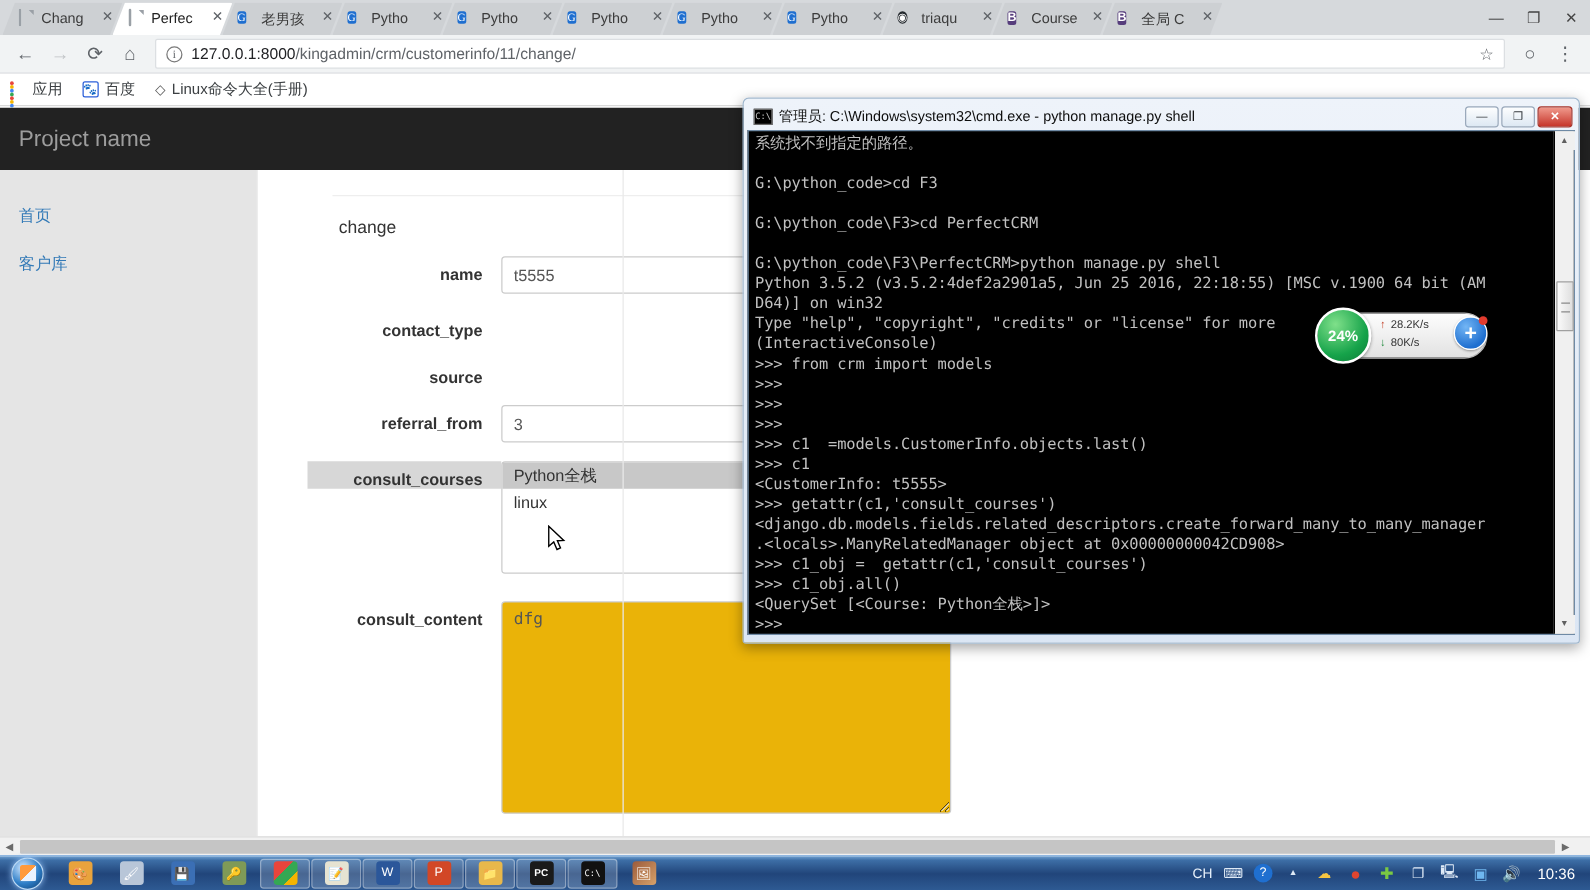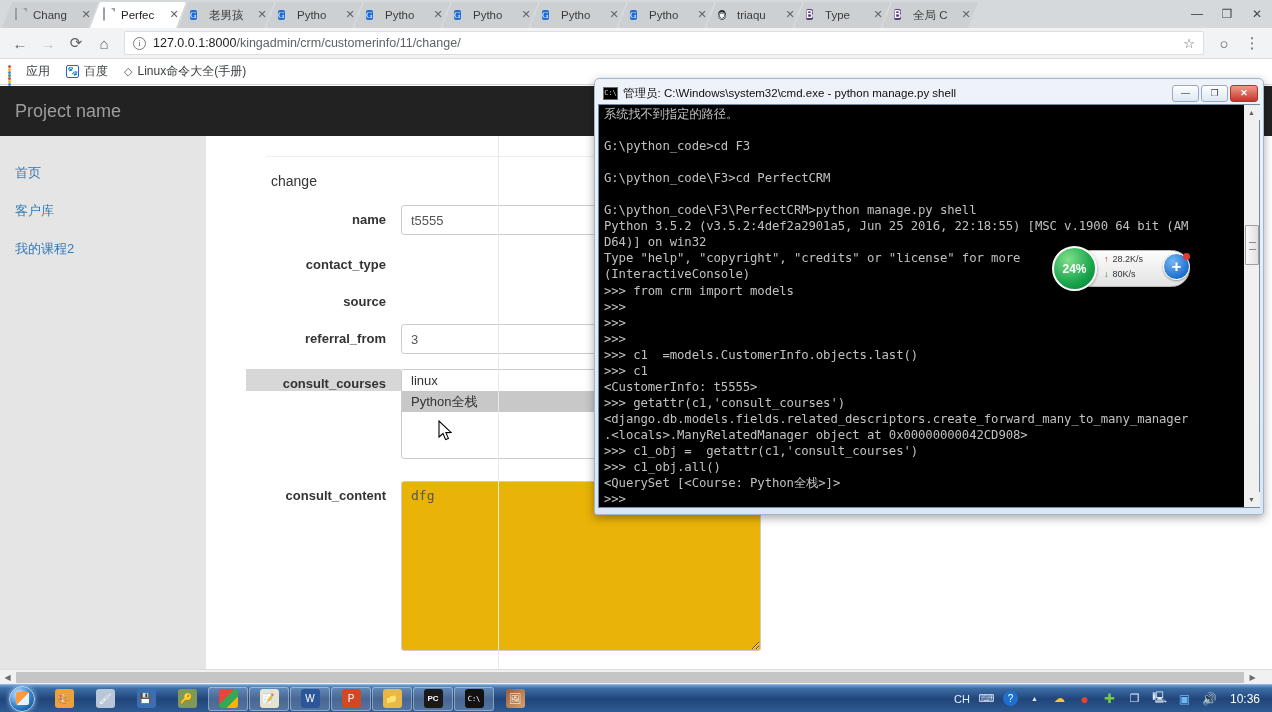--- a/index.html
+++ b/index.html
@@ -541,21 +541,21 @@
       <span class="tlabel">Pytho</span>
       <span class="tclose">✕</span>
     </div>
     <div class="tab">
       <span class="favicon"><span class="fav-gh">◉</span></span>
       <span class="tlabel">triaqu</span>
       <span class="tclose">✕</span>
     </div>
     <div class="tab">
       <span class="favicon"><span class="fav-b">B</span></span>
-      <span class="tlabel">Type</span>
+      <span class="tlabel">Course</span>
       <span class="tclose">✕</span>
     </div>
     <div class="tab">
       <span class="favicon"><span class="fav-b">B</span></span>
       <span class="tlabel">全局 C</span>
       <span class="tclose">✕</span>
     </div>
 
     <div class="winbtns">
       <div class="winbtn" style="font-size:0">person-icon</div>
@@ -607,21 +607,20 @@
 
   <div class="page">
     <div class="navbar">
       <span class="brand">Project name</span>
     </div>
 
     <div class="pagebody">
       <div class="sidebar">
         <a class="side-item">首页</a>
         <a class="side-item">客户库</a>
-        <a class="side-item">我的课程2</a>
       </div>
 
       <div class="content">
         <div class="vline"></div>
         <div class="content-inner">
           <div class="hr-top"></div>
           <div class="change-title">change</div>
 
           <div class="form-row">
             <div class="form-label">name</div>
@@ -637,22 +636,22 @@
           </div>
 
           <div class="form-row">
             <div class="form-label">referral_from</div>
             <input class="form-control" value="3" style="">
           </div>
 
           <div class="form-row" style="margin-bottom:22px">
             <div class="form-label hl">consult_courses</div>
             <div class="multiselect">
+              <div class="msopt selected">Python全栈</div>
               <div class="msopt">linux</div>
-              <div class="msopt selected">Python全栈</div>
             </div>
           </div>
 
           <div class="form-row">
             <div class="form-label">consult_content</div>
             <textarea class="textarea-ctl" style="">dfg</textarea>
           </div>
         </div>
       </div>
     </div>

